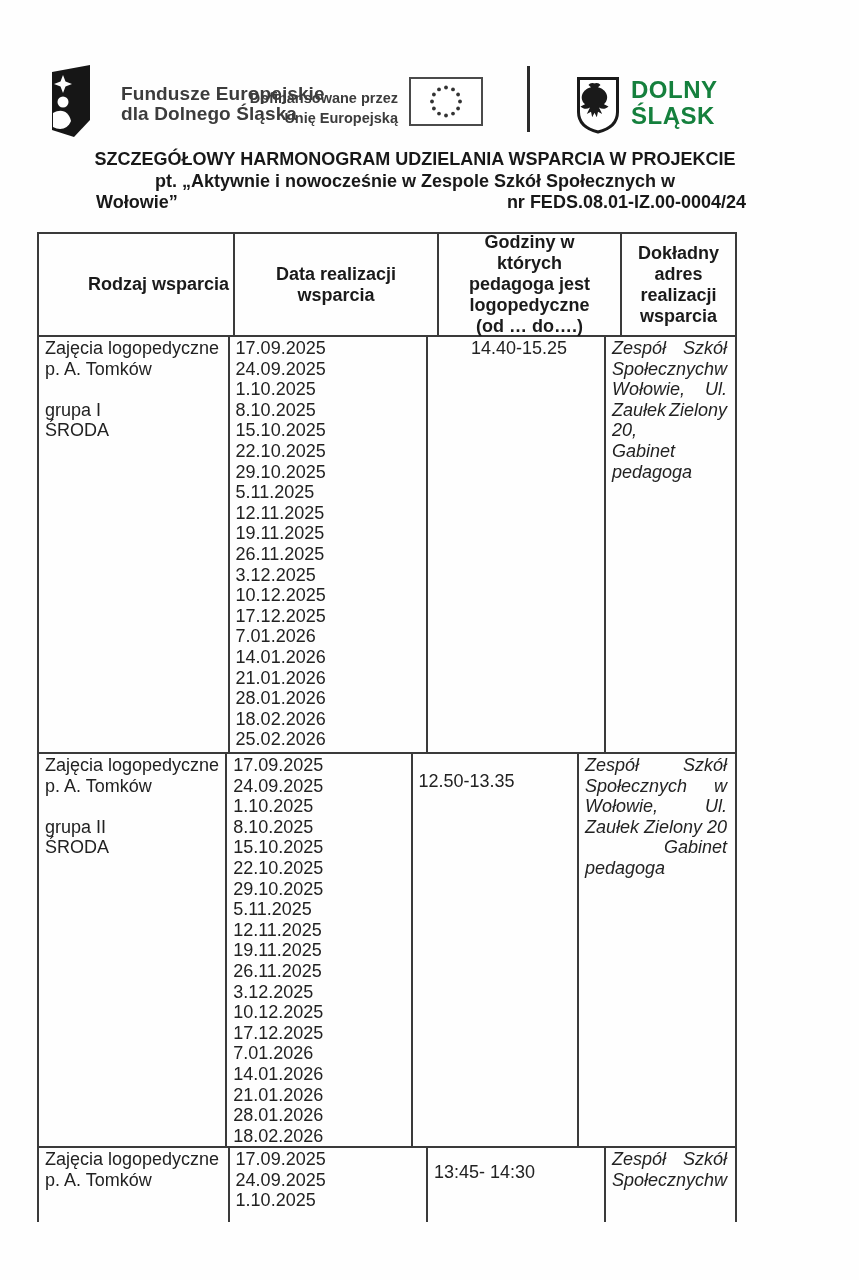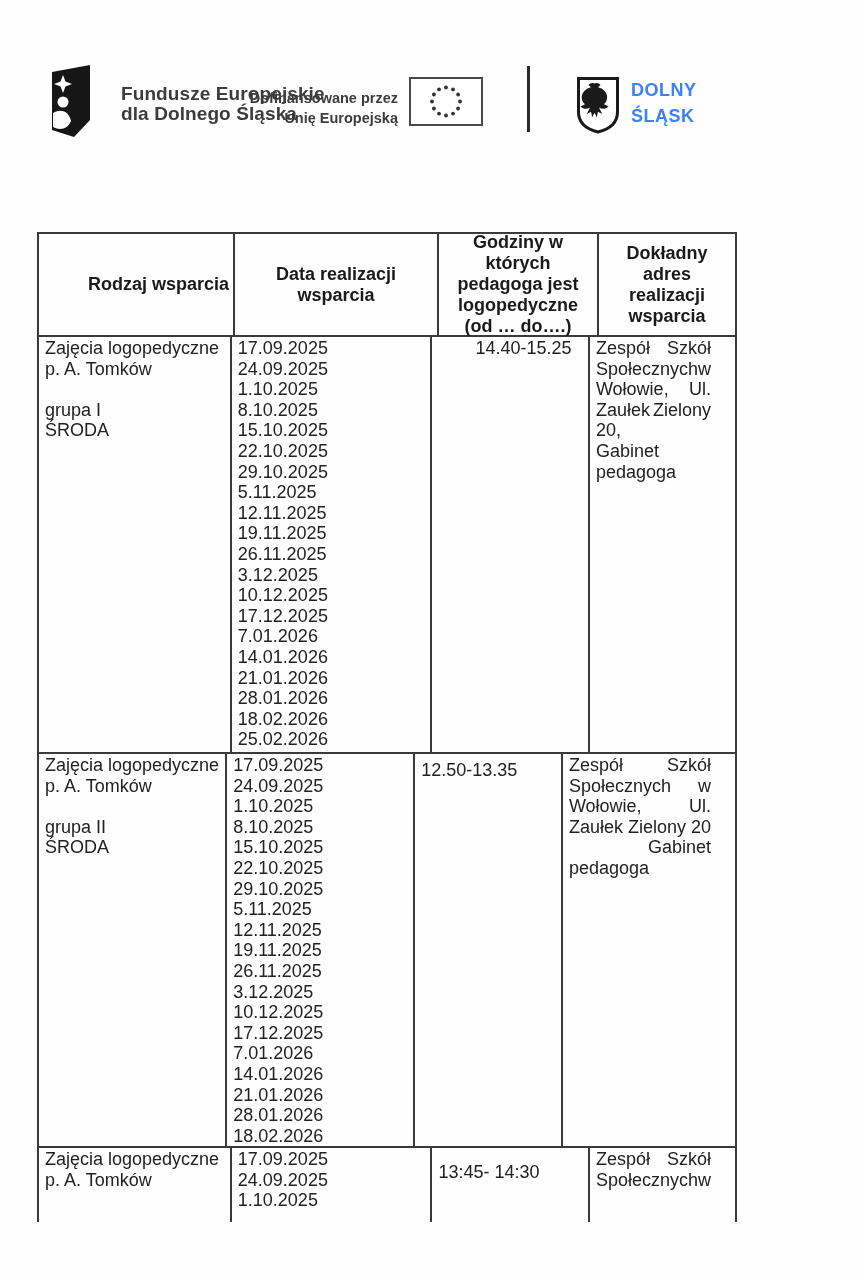--- a/index.html
+++ b/index.html
@@ -11,44 +11,44 @@
   #logo-band { position:absolute; left:0; top:0; width:859px; height:150px; }
   #funds-icon { position:absolute; left:48px; top:64px; }
   #funds-text { position:absolute; left:121px; top:84px; font-size:19px; font-weight:700;
     color:#3c3c3c; line-height:20px; letter-spacing:0.1px; }
   #cofunded-text { position:absolute; left:240px; top:88px; width:158px; text-align:right;
     font-size:14.5px; font-weight:700; color:#3c3c3c; line-height:20px; }
   #eu-flag { position:absolute; left:409px; top:77px; width:74px; height:49px;
     border:2px solid #4a4a4a; background:#fff; display:flex; align-items:center; justify-content:center; }
   #band-divider { position:absolute; left:527px; top:66px; width:2.5px; height:66px; background:#2b2b2b; }
   #crest-icon { position:absolute; left:576px; top:76px; }
-  #region-text { position:absolute; left:631px; top:77px; font-size:18px; font-weight:800;
-    line-height:26px; letter-spacing:0.5px; color:#3b82f6; }
+  #region-text { position:absolute; left:631px; top:77px; font-size:24px; font-weight:800;
+    line-height:26px; letter-spacing:0.5px; color:#15803d; }
 
   
   #title { position:absolute; left:60px; top:149px; width:710px; font-weight:700;
     font-size:18px; line-height:21.5px; color:#181818; }
   .title-center { text-align:center; }
   #title-line3 { display:flex; justify-content:space-between; padding-left:36px; padding-right:24px; }
 
   
   #schedule-table { position:absolute; left:37px; top:232px; width:700px; height:990px;
     border-top:2.5px solid #3a3a3a; border-left:2.5px solid #3a3a3a; border-right:2.5px solid #3a3a3a;
     overflow:hidden; font-size:18px; line-height:20.6px; color:#222; }
   .t-row { display:flex; width:100%; border-bottom:2.5px solid #3a3a3a; }
   .t-row.last { border-bottom:none; }
   .t-head { height:103px; font-weight:700; color:#1a1a1a; }
   .th { display:flex; flex-direction:column; justify-content:center; align-items:center;
     text-align:center; line-height:21px; padding:2px 4px; }
   .td { padding:1px 6px 0 6px; }
   .c1 { width:196px; border-right:2.5px solid #3a3a3a;align-items:flex-end; }
   .c2 { width:204px; border-right:2.5px solid #3a3a3a; }
-  .c3 { width:160px; border-right:2.5px solid #3a3a3a; }
+  .c3 { width:183px; border-right:2.5px solid #3a3a3a; }
   .c4 { flex:1; }
-  .td.c4 { padding-right:24px; }
+  .td.c4 { padding-right:8px;font-style:italic; }
   .al.justify { display:flex; justify-content:space-between; }
   .al.right { text-align:right; }
   .type-line, .date-line, .address-line, .time-value { white-space:pre; }
 </style>
 </head>
 <body>
 
 <div id="page">
 
   <div id="logo-band">
@@ -95,20 +95,28 @@
       <path d="M2.5,2.5 H41.5 V36 C41.5,48 32,53.5 22,56 C12,53.5 2.5,48 2.5,36 Z" fill="#ffffff" stroke="#1a1a1a" stroke-width="3"></path>
       <path fill="#1a1a1a" d="M22,11 c-2,-4.5 -7.5,-5.5 -9.5,-2 l2.5,2.2 c-8.5,2 -12.5,11 -6,17 l-4.5,2.2 c3.2,3 6.5,3 9.5,1 l-3.2,6.5 4.2,-2.2 1.2,5.5 2.3,-4.5 2.3,4.5 1.2,-5.5 4.2,2.2 -3.2,-6.5 c3,2 6.3,2 9.5,-1 l-4.5,-2.2 c6.5,-6 2.5,-15 -6,-17 l2.5,-2.2 c-2,-3.5 -7.5,-2.5 -9.5,2 z"></path>
     </svg>
 
     <div id="region-text">
       <div>DOLNY</div>
       <div>ŚLĄSK</div>
     </div>
   </div>
 
+  <div id="title">
+    <div class="title-center">SZCZEGÓŁOWY HARMONOGRAM UDZIELANIA WSPARCIA W PROJEKCIE</div>
+    <div class="title-center">pt. „Aktywnie i nowocześnie w Zespole Szkół Społecznych w</div>
+    <div id="title-line3">
+      <span>Wołowie”</span>
+      <span>nr FEDS.08.01-IZ.00-0004/24</span>
+    </div>
+  </div>
 
   <div id="schedule-table">
       <div class="t-row t-head">
         <div class="th c1">
           <div>Rodzaj wsparcia</div>
         </div>
         <div class="th c2">
           <div>Data realizacji</div>
           <div>wsparcia</div>
         </div>
@@ -191,21 +199,21 @@
           <div class="date-line">3.12.2025</div>
           <div class="date-line">10.12.2025</div>
           <div class="date-line">17.12.2025</div>
           <div class="date-line">7.01.2026</div>
           <div class="date-line">14.01.2026</div>
           <div class="date-line">21.01.2026</div>
           <div class="date-line">28.01.2026</div>
           <div class="date-line">18.02.2026</div>
         </div>
         <div class="td c3">
-          <div class="time-value" style="padding-top: 5px;">12.50-13.35</div>
+          <div class="time-value" style="padding-top: 16px;">12.50-13.35</div>
         </div>
         <div class="td c4">
           <div class="al address-line justify"><span>Zespół</span><span>Szkół</span></div>
           <div class="al address-line justify"><span>Społecznych</span><span>w</span></div>
           <div class="al address-line justify"><span>Wołowie,</span><span>Ul.</span></div>
           <div class="al address-line left">Zaułek Zielony 20</div>
           <div class="al address-line right">Gabinet</div>
           <div class="al address-line left">pedagoga</div>
         </div>
       </div>

